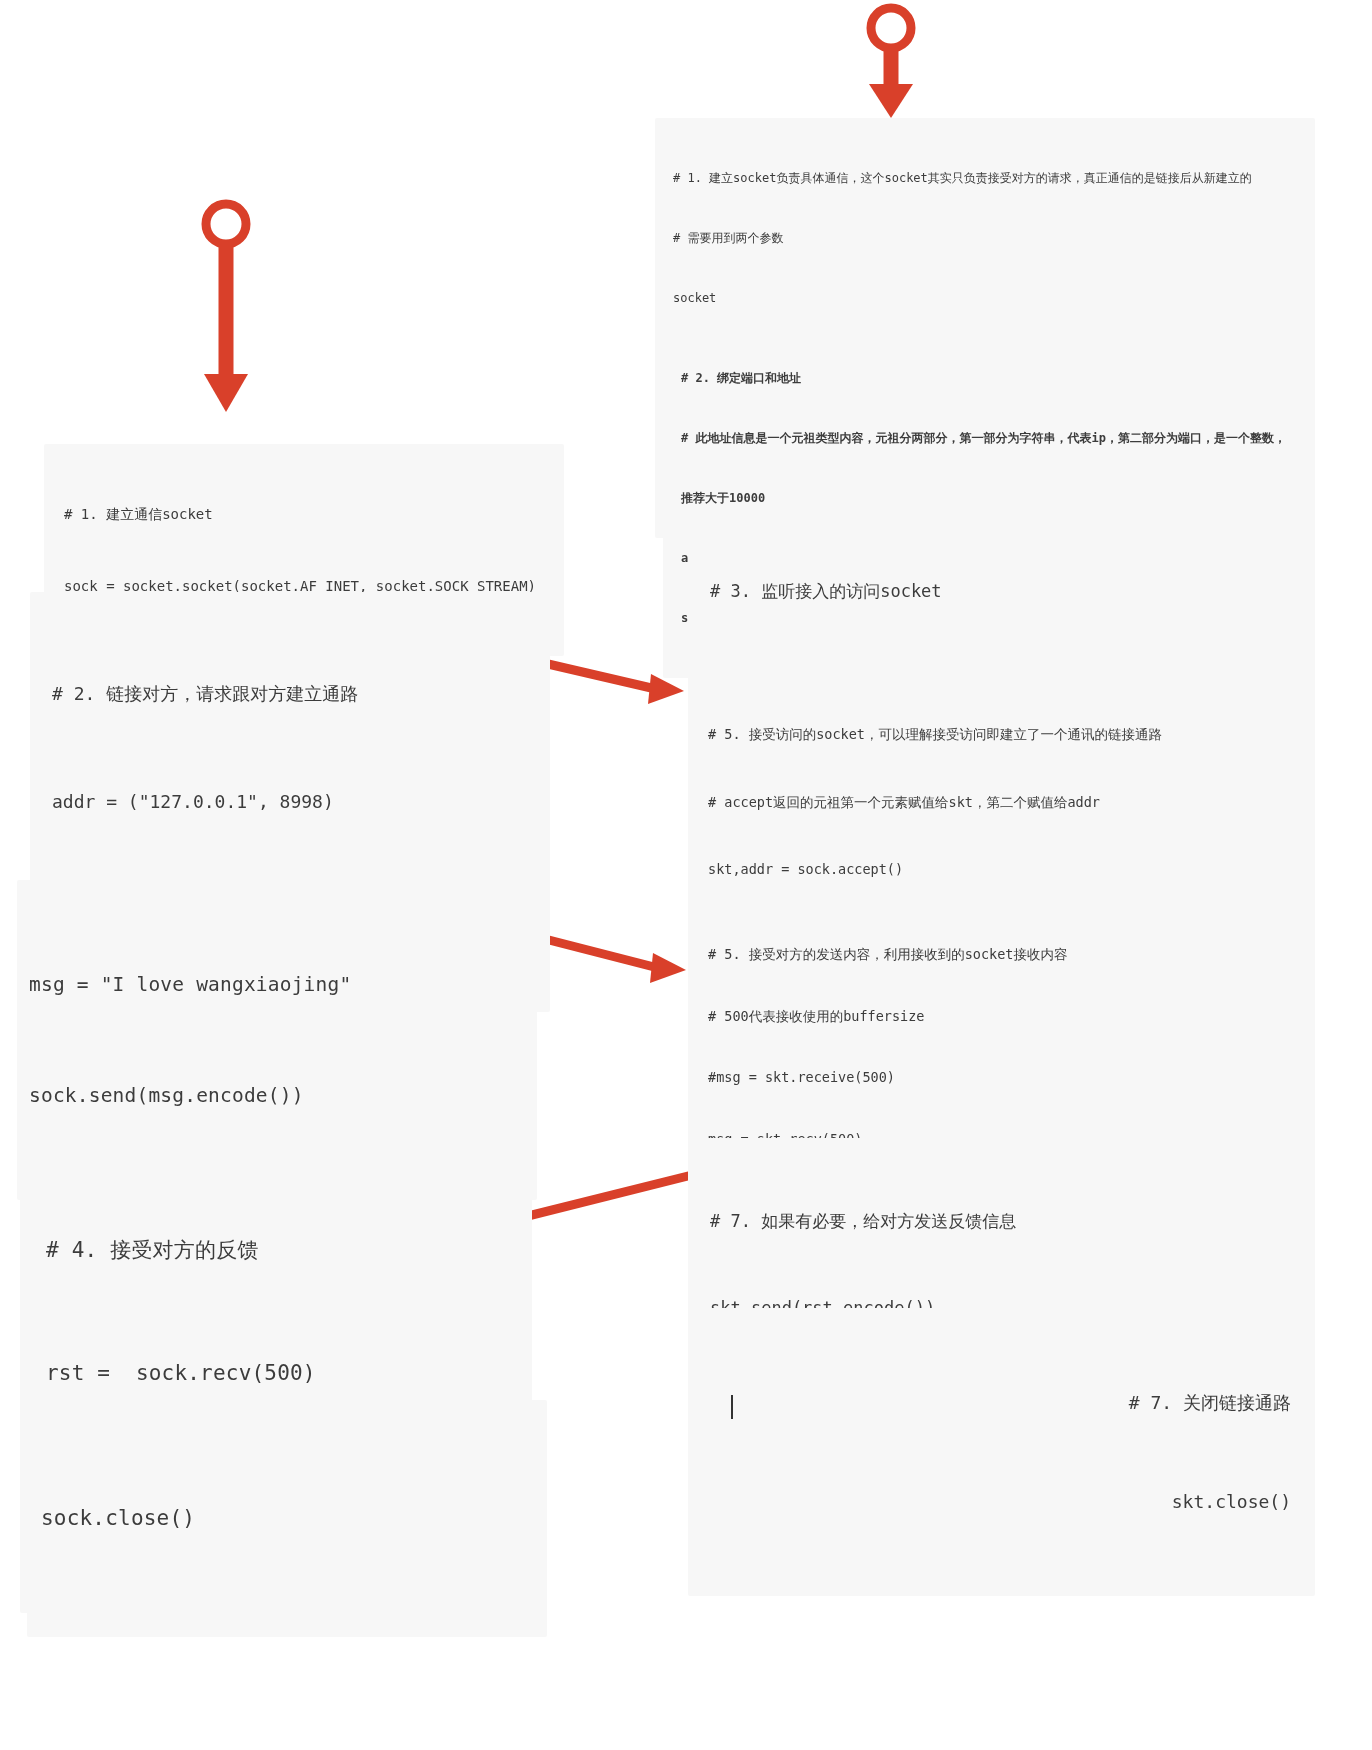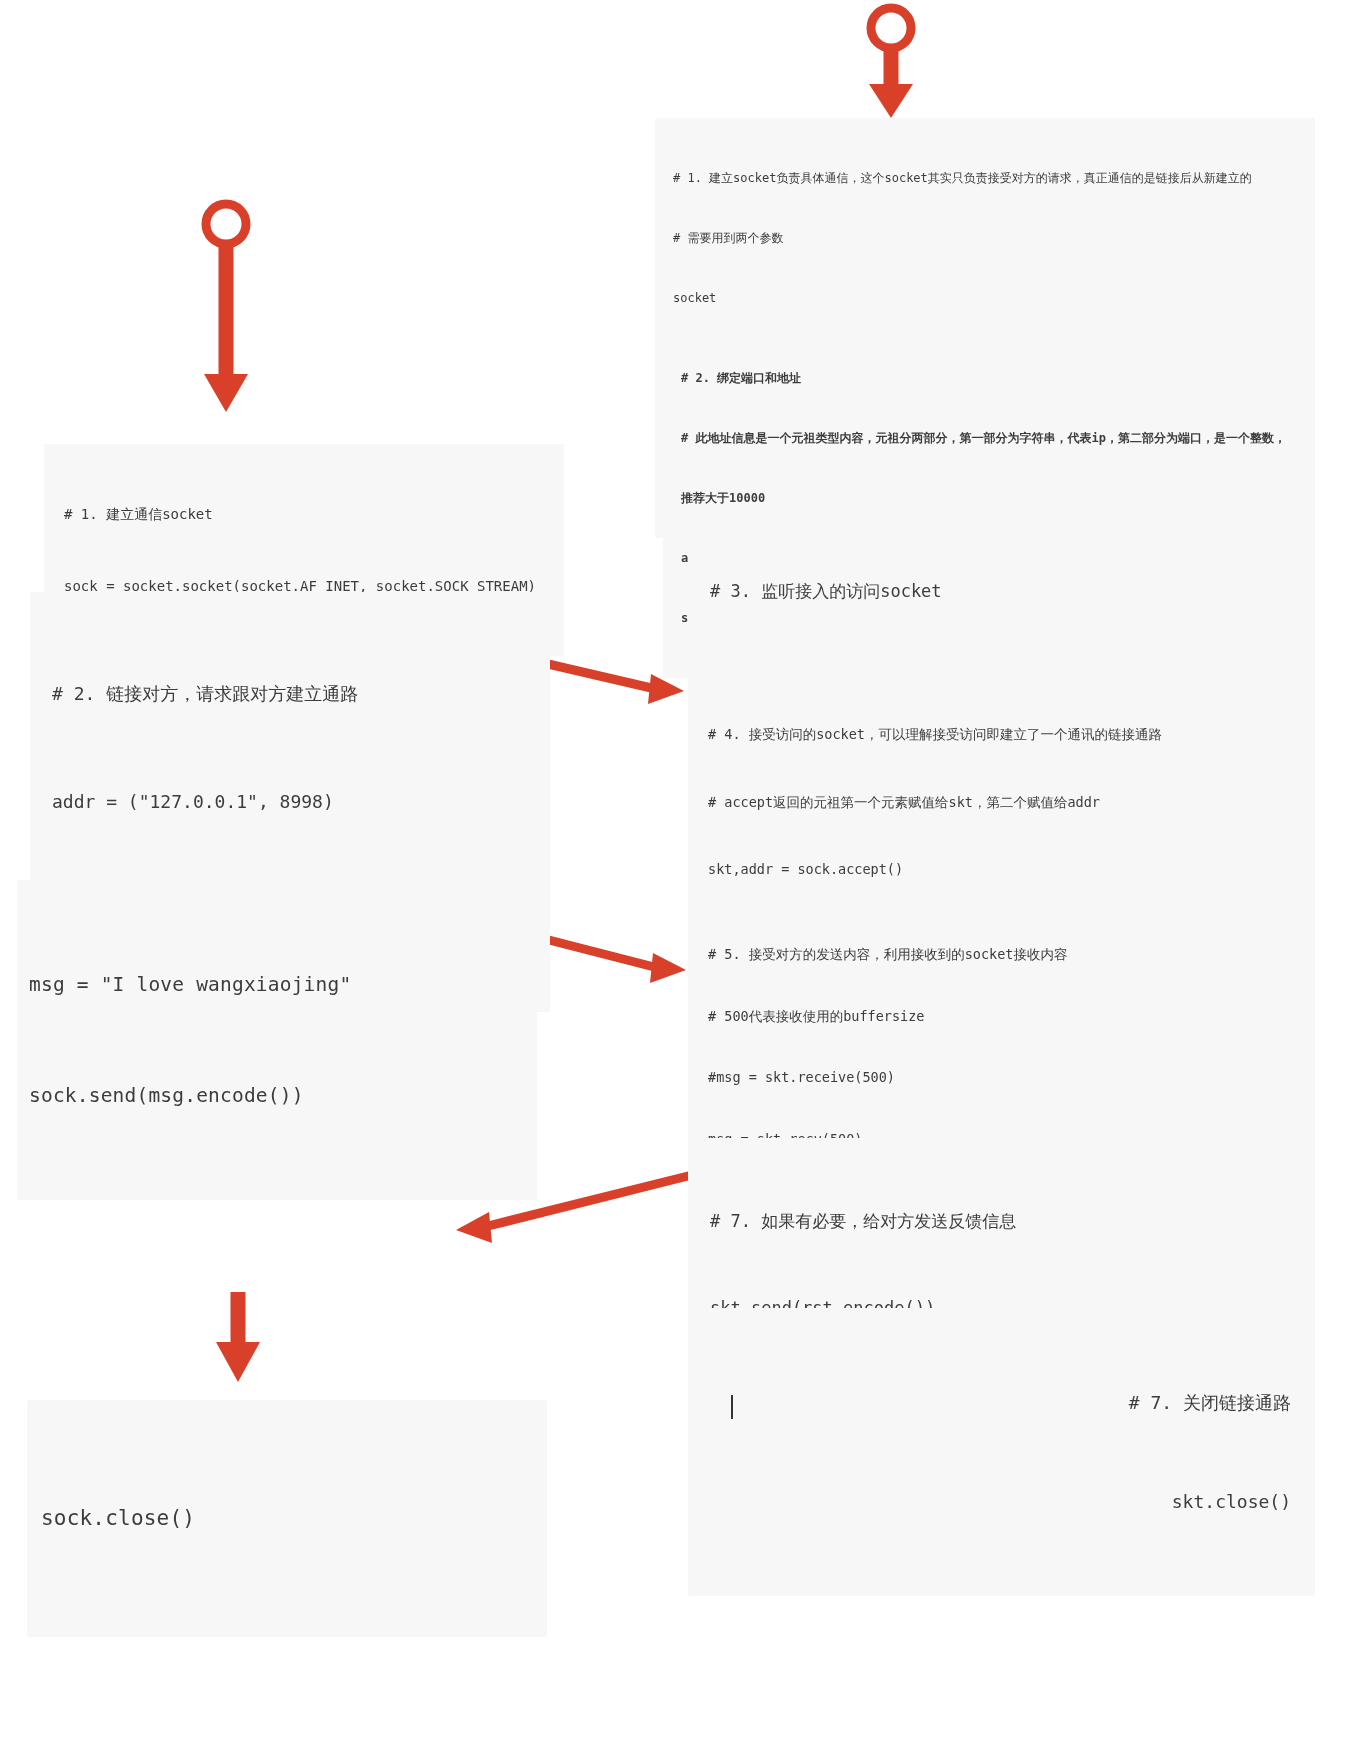--- a/index.html
+++ b/index.html
@@ -112,21 +112,21 @@
     <span class="ln">addr = ("127.0.0.1", 8998)</span>
     <span class="ln">sock.bind(addr)</span>
   </div>
 
   <div class="code mid" style="left:688px;top:508px;width:627px;">
     <span class="ln"># 3. 监听接入的访问socket</span>
     <span class="ln">sock.listen()</span>
   </div>
 
   <div class="code smallplus" style="left:688px;top:668px;width:627px;">
-    <span class="ln"># 4. 接受访问的socket，可以理解接受访问即建立了一个通讯的链接通路</span>
+    <span class="ln"># 5. 接受访问的socket，可以理解接受访问即建立了一个通讯的链接通路</span>
     <span class="ln"># accept返回的元祖第一个元素赋值给skt，第二个赋值给addr</span>
     <span class="ln">skt,addr = sock.accept()</span>
   </div>
 
   <div class="code smallplus" style="left:688px;top:893px;width:627px;line-height:20.5px;">
     <span class="ln"># 5. 接受对方的发送内容，利用接收到的socket接收内容</span>
     <span class="ln"># 500代表接收使用的buffersize</span>
     <span class="ln">#msg = skt.receive(500)</span>
     <span class="ln">msg = skt.recv(500)</span>
     <span class="ln"># 接受到的是bytes格式内容</span>
@@ -155,18 +155,23 @@
     <span class="ln"># 2. 链接对方，请求跟对方建立通路</span>
     <span class="ln">addr = ("127.0.0.1", 8998)</span>
     <span class="ln">sock.connect(addr)</span>
   </div>
 
   <div class="code big" style="left:17px;top:880px;width:520px;font-size:19.5px;line-height:37px;padding:12px 12px;">
     <span class="ln">msg = "I love wangxiaojing"</span>
     <span class="ln">sock.send(msg.encode())</span>
   </div>
 
+  <div class="code big" style="left:20px;top:1134px;width:512px;">
+    <span class="ln"># 4. 接受对方的反馈</span>
+    <span class="ln">rst =  sock.recv(500)</span>
+    <span class="ln">print(rst.decode())</span>
+  </div>
 
   <div class="code big" style="left:27px;top:1400px;width:520px;padding:16px 14px;">
     <span class="ln">sock.close()</span>
   </div>
 
 </div>
 
 </body></html>

